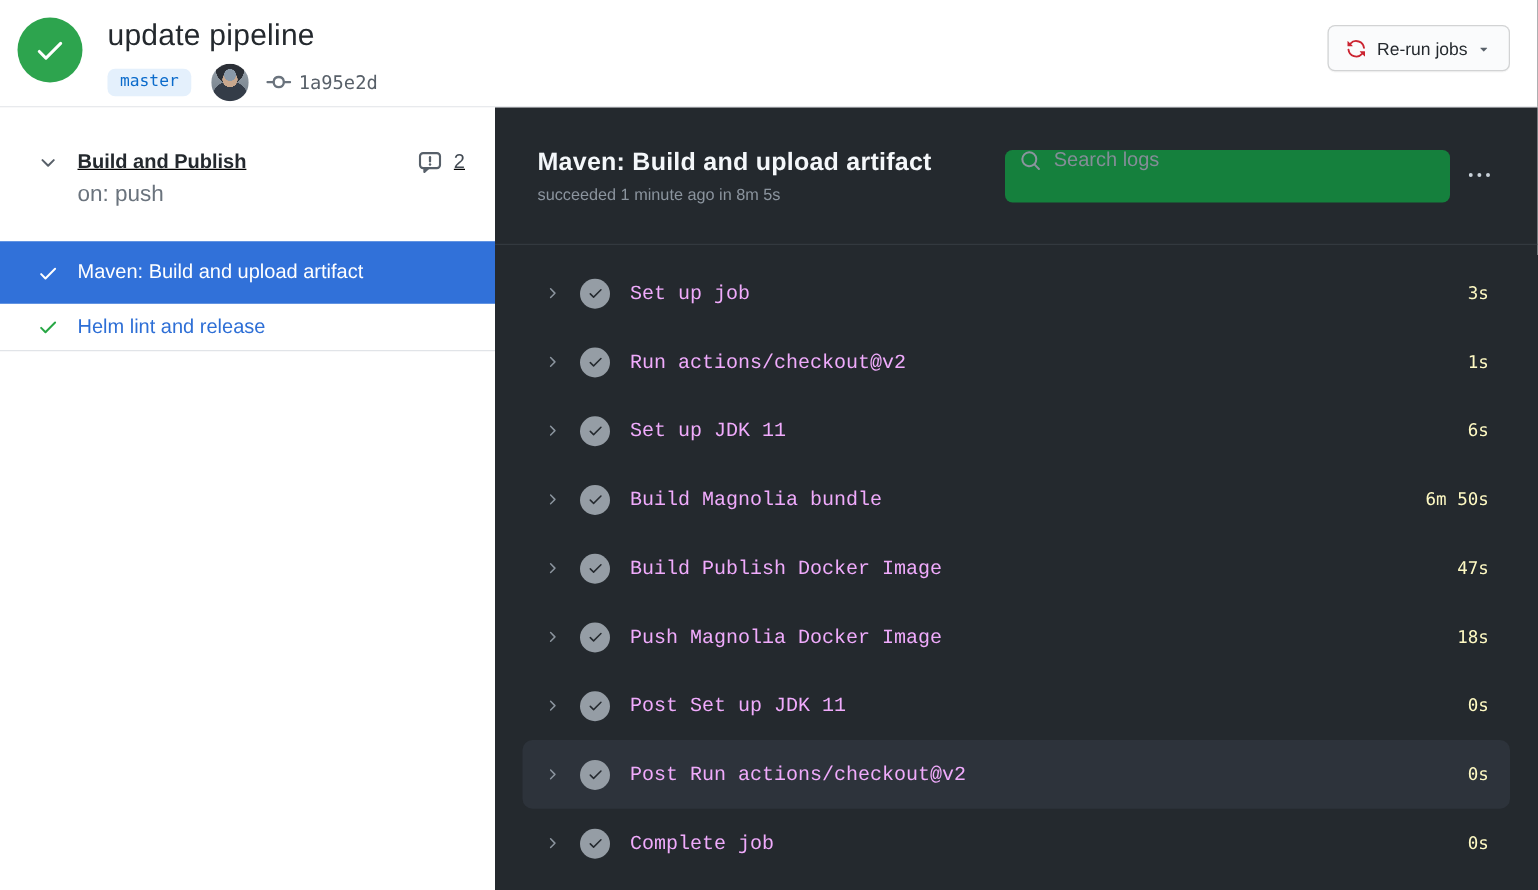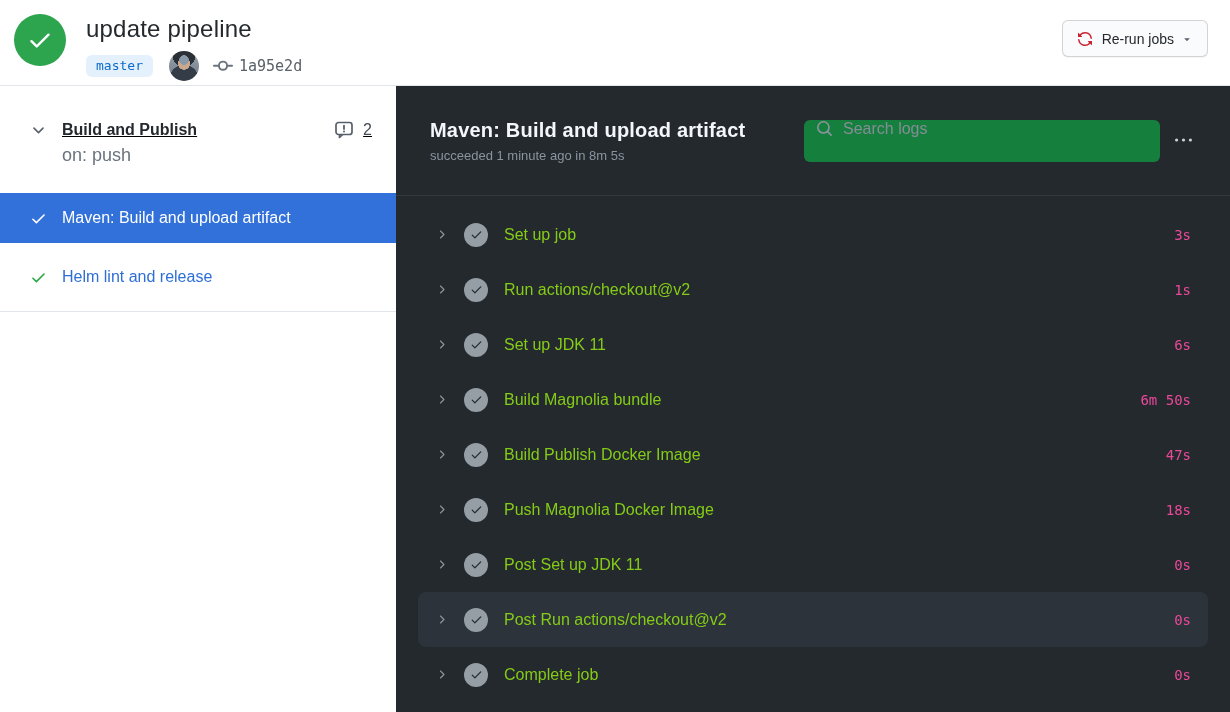--- a/index.html
+++ b/index.html
@@ -65,21 +65,21 @@
   .wf-trigger { font-size:18px; color:#6a737d; margin:5px 0 0 32px; }
   .job-list { margin-top:27px; }
   .job-item {
     height:50px; display:flex; align-items:center; padding:0 20px 0 30px;
     font-size:16px; cursor:pointer;
   }
   .job-item svg { width:17px; height:17px; flex:none; }
   .job-item .job-name { margin-left:15px; }
   .job-item.selected { background:#3171d9; color:#ffffff; }
   .job-item.selected svg { fill:#ffffff; }
-  .job-item:not(.selected) { color:#2e6fd6; border-bottom:1px solid #e1e4e8; height:69px; }
+  .job-item:not(.selected) { color:#2e6fd6; border-bottom:1px solid #e1e4e8; height:38px; }
   .job-item:not(.selected) svg { fill:#28a745; }
 
   
   .main { flex:1; background:#24292e; display:flex; flex-direction:column; min-width:0; }
   .main-header {
     height:110px; flex:none; display:flex; align-items:center;
     padding:0 24px 0 34px; border-bottom:1px solid #33393f;
   }
   .job-info { flex:1; min-width:0; }
   .job-title { font-size:20px; font-weight:700; color:#f4f7fa; letter-spacing:.2px; }
@@ -104,22 +104,22 @@
     height:55px; display:flex; align-items:center; padding:0 17px;
     border-radius:8px; cursor:pointer;
   }
   .step-row.highlighted { background:#2d333b; }
   .step-row svg.chev { width:13px; height:13px; fill:#8b949e; flex:none; }
   .step-check {
     width:24px; height:24px; border-radius:50%; background:#959da5;
     display:flex; align-items:center; justify-content:center; margin-left:16px; flex:none;
   }
   .step-check svg { width:13px; height:13px; fill:#24292e; }
-  .step-name { font-size:16px; color:#84cc16; margin-left:16px; flex:1; white-space:nowrap; overflow:hidden; }
-  .step-duration { font-size:14px; color:#ec4899; margin-left:12px; flex:none; }
+  .step-name { font-size:16px; color:#f0abfc; margin-left:16px; flex:1; white-space:nowrap; overflow:hidden;font-family:Liberation Mono, monospace; }
+  .step-duration { font-size:14px; color:#fef9c3; margin-left:12px; flex:none; }
 </style>
 </head>
 <body>
 
 <div class="top-header">
   <div class="status-circle">
     <svg viewBox="0 0 16 16">
         <path d="M13.78 4.22a.75.75 0 0 1 0 1.06l-7.25 7.25a.75.75 0 0 1-1.06 0L2.22 9.28a.75.75 0 1 1 1.06-1.06L6 10.94l6.72-6.72a.75.75 0 0 1 1.06 0Z"></path>
       </svg>
   </div>

